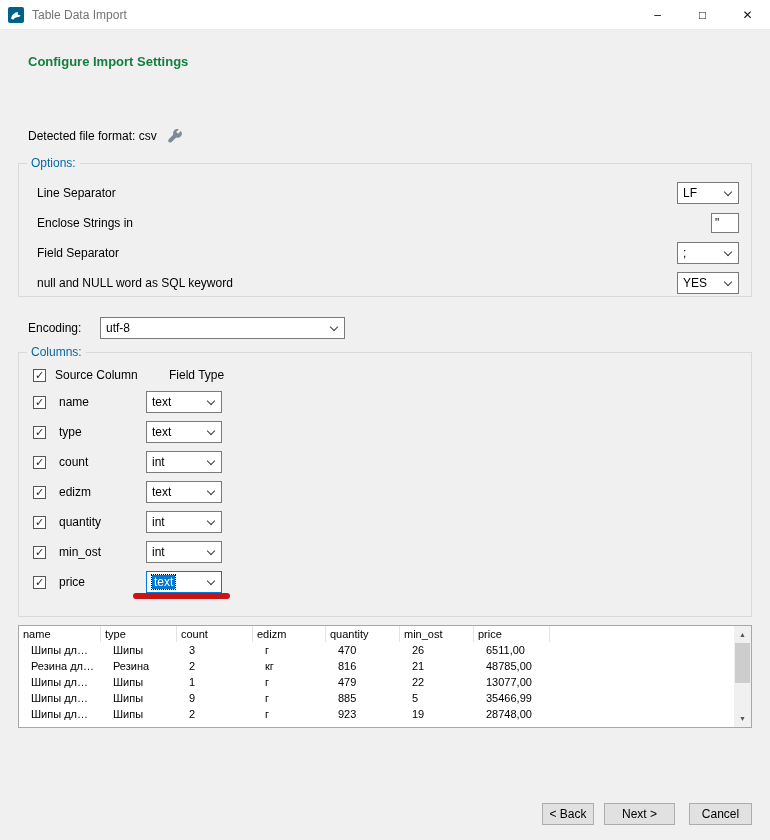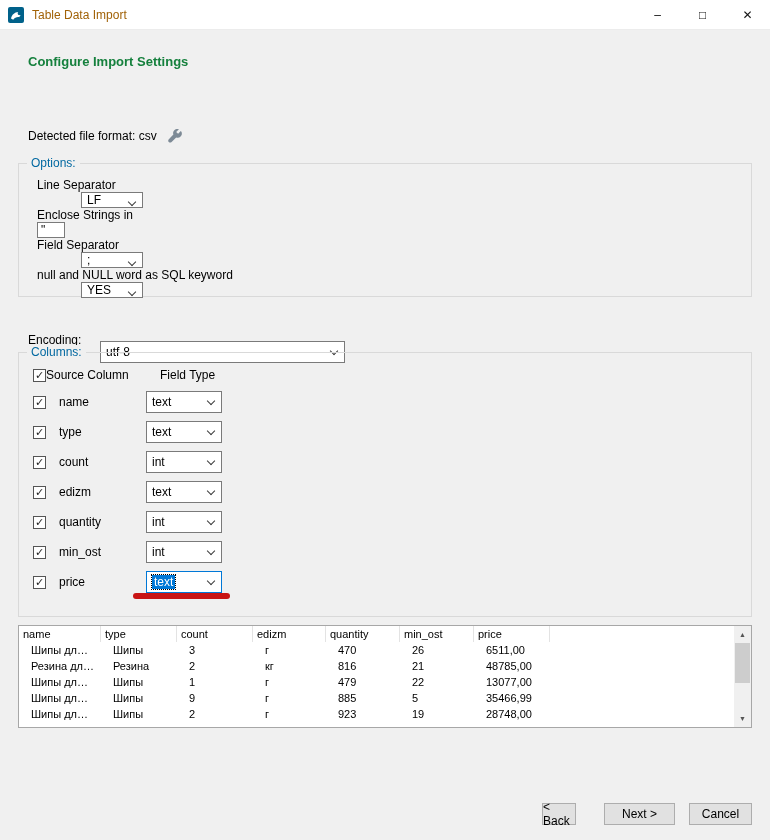--- a/index.html
+++ b/index.html
@@ -8,57 +8,57 @@
     width:770px; height:840px; position:relative;
     background:#f0f0f0; color:#000;
     font-family:"Liberation Sans", sans-serif; font-size:12px;
   }
 
   
   .titlebar { position:absolute; top:0; left:0; width:770px; height:30px;
     background:#ffffff; border-bottom:1px solid #ececec;
     display:flex; align-items:center; }
   .app-icon { margin:0 8px 0 8px; width:16px; height:16px; display:flex; }
-  .title-text { font-size:12px; color:#a16207; }
+  .title-text { font-size:12px; color:#737373; }
   .win-controls { position:absolute; right:0; top:0; height:30px; display:flex; }
   .win-btn { width:45px; height:30px; display:flex; align-items:center; justify-content:center;
     font-size:12px; color:#111; cursor:default; }
 
   .heading { position:absolute; left:28px; top:54px; font-size:13px; font-weight:bold; color:#15803d; }
 
   .detected { position:absolute; left:28px; top:128px; display:flex; align-items:center; gap:10px; }
   .wrench { width:16px; height:16px; display:flex; }
 
   
   .groupbox { position:absolute; border:1px solid #d9d9d9; }
   .legend { position:absolute; top:-8px; left:8px; background:#f0f0f0; padding:0 4px; color:#0369a1; }
 
   .options-group { left:18px; top:163px; width:734px; height:134px; padding:14px 12px 0 18px; }
-  .opt-row { display:flex; justify-content:space-between; height:30px;flex-direction:column; }
+  .opt-row { display:flex; align-items:center; justify-content:space-between; height:30px; }
 
   
   .combo { position:relative; background:#fff; border:1px solid #7a7a7a; height:22px;
     display:flex; align-items:center; padding:0 18px 0 5px; font-size:12px; white-space:nowrap; }
   .combo .chev { position:absolute; right:7px; top:6px; width:6px; height:6px;
     border-right:1px solid #3c3c3c; border-bottom:1px solid #3c3c3c; transform:rotate(45deg); }
   .combo.w62 { width:62px;margin-left:44px; }
   .combo.w76 { width:76px; }
   .combo.focused { border-color:#0078d7; }
   .focused-val { background:#0078d7; color:#fff; outline:1px dotted #000; padding:0 2px; }
   .txt-input { width:28px; height:20px; border:1px solid #7a7a7a; background:#fff;
     font-family:"Liberation Sans", sans-serif; font-size:12px; padding:0 3px; }
 
   .encoding-row { position:absolute; left:28px; top:317px; display:flex; align-items:center; }
   .encoding-row .label { width:72px; }
-  .encoding-combo { width:245px;margin-top:24px; }
+  .encoding-combo { width:245px; }
 
   
   .columns-group { left:18px; top:352px; width:734px; height:265px; padding:10px 0 0 14px; }
   .col-header { display:flex; align-items:center; height:24px; }
-  .col-header .src-label { width:94px; }
+  .col-header .src-label { margin-left:9px; width:94px; }
   .col-header .ft-label { margin-left:20px; }
   .col-row { display:flex; align-items:center; height:30px; }
   .col-row .col-label { margin-left:13px; width:87px; }
   .checkbox { width:13px; height:13px; background:#fff; border:1px solid #555;
     display:inline-flex; align-items:center; justify-content:center;
     font-size:11px; line-height:1; color:#1f1f1f; }
 
   .annotation { position:absolute; left:133px; top:593px; width:97px; height:6px;
     background:#c81414; border-radius:3px; }
 
@@ -73,21 +73,21 @@
   .cf{flex:1; border-right:none !important;}
   .scrollbar { position:absolute; top:0; right:0; bottom:0; width:17px; background:#f0f0f0; }
   .sb-btn { height:17px; display:flex; align-items:center; justify-content:center;
     font-size:7px; color:#555; }
   .sb-down { position:absolute; bottom:0; left:0; right:0; }
   .sb-thumb { position:absolute; top:17px; left:1px; right:1px; height:40px; background:#cdcdcd; }
 
   
   .btn { position:absolute; top:803px; height:22px; background:#e1e1e1; border:1px solid #adadad;
     display:flex; align-items:center; justify-content:center; font-size:12px; }
-  .btn-back { left:542px; width:34px; }
+  .btn-back { left:542px; width:52px; }
   .btn-next { left:604px; width:71px; }
   .btn-cancel { left:689px; width:63px; }
 </style>
 </head>
 <body>
 
 <div class="titlebar">
   <span class="app-icon">
     <svg width="16" height="16" viewBox="0 0 16 16">
         <rect width="16" height="16" rx="2" fill="#00618a"></rect>

